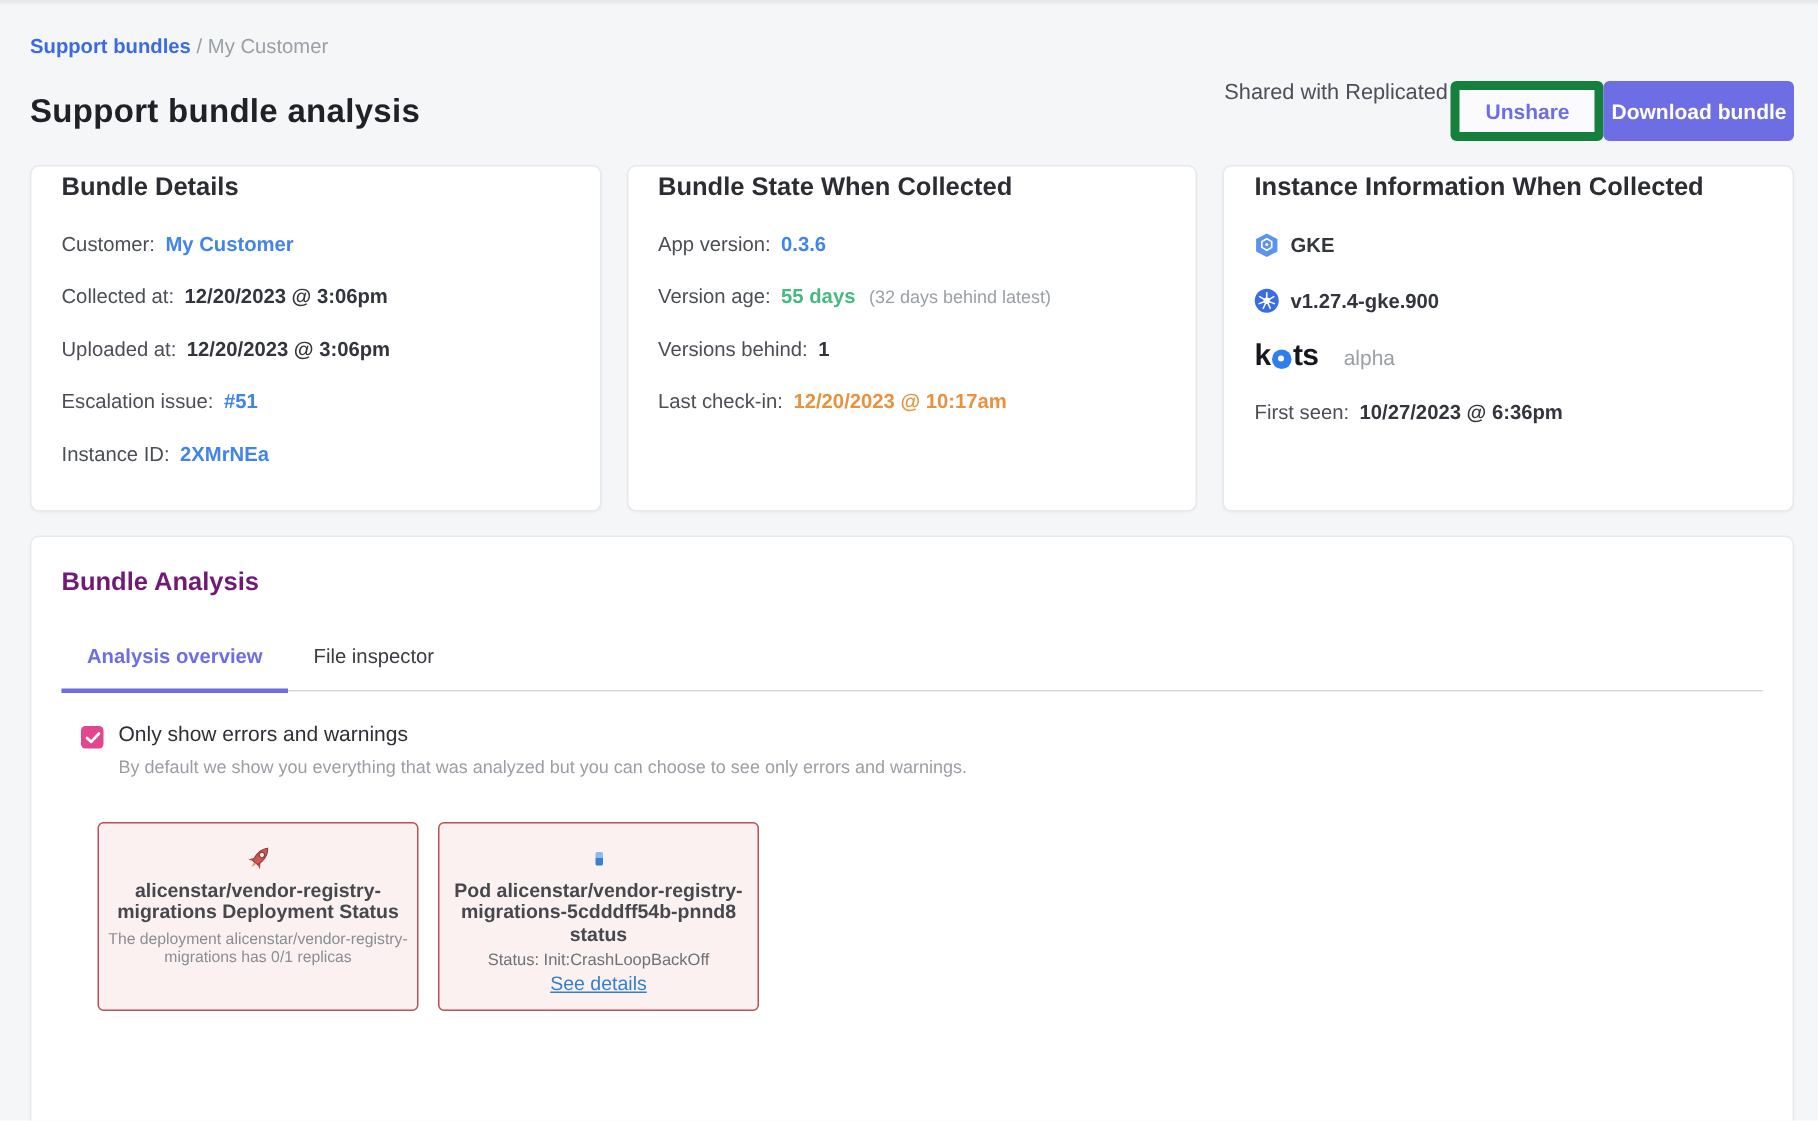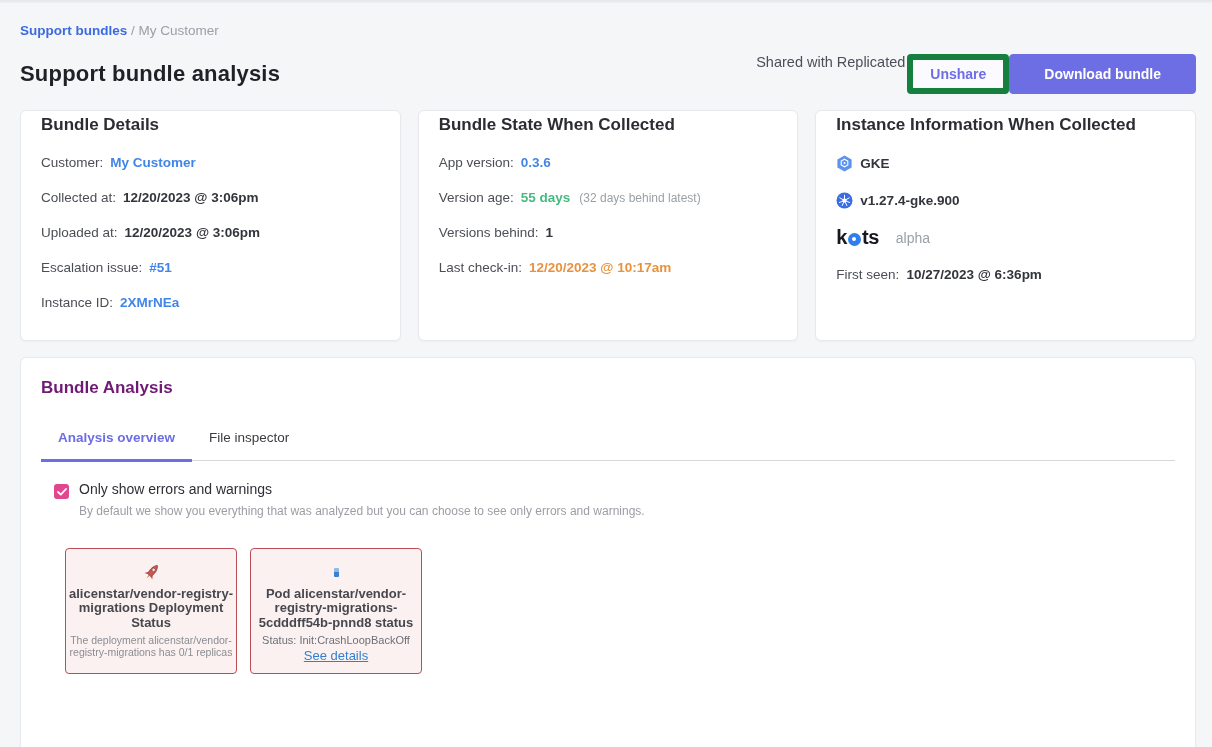--- a/index.html
+++ b/index.html
@@ -23,21 +23,21 @@
   h1.page-title { font-size: 22px; font-weight: 700; color: #1f2127; letter-spacing: .2px; }
   .header-actions { display: flex; gap: 0; }
   .shared-text { font-size: 14.5px; color: #4c4f57; margin-right: 2px; }
   .btn { font-family: inherit; font-size: 14px; font-weight: 700; border-radius: 4px; cursor: pointer; }
   .btn-outline {
     color: #6d6de4; background: #fafaff; border: 6px solid #15803d;
     padding: 6px 17px;
   }
   .btn-primary {
     color: #ffffff; background: #6d6de4; border: 1px solid #6d6de4;
-    padding: 7px 34px;
+    padding: 7px 4px;
   }
 
   
   .cards-row { display: flex; gap: 17px; margin-top: 16px; }
   .card {
     background: #fff; border: 1px solid #e7e9ed; border-radius: 6px;
     box-shadow: 0 1px 2px rgba(20,20,40,.04);
     flex: 1; height: 231px; padding: 4px 20px;
   }
   .card-title { font-size: 17px; font-weight: 700; color: #2b2d33; margin-bottom: 4px; }
@@ -71,21 +71,21 @@
   .checkbox {
     width: 15px; height: 15px; border-radius: 3px; background: #e0478f;
     display: inline-flex; align-items: center; justify-content: center;
     margin-top: 3px; cursor: pointer; flex: none;
   }
   .filter-label { font-size: 14px; color: #2e3036; }
   .filter-desc { font-size: 12px; color: #9b9ea4; margin-top: 7px; }
 
   .error-cards { display: flex; gap: 13px; margin: 30px 0 0 24px; }
   .error-card {
-    width: 172px; height: 126px; background: #fbf1f0; border: 1px solid #bc4f55;
+    width: 214px; height: 126px; background: #fbf1f0; border: 1px solid #bc4f55;
     border-radius: 4px; padding: 10px 0; text-align: center;
     display: flex; flex-direction: column; align-items: center; cursor: pointer;
   }
   .error-icon-wrap { height: 26px; display: flex; align-items: center; justify-content: center; }
   .error-title { font-size: 13px; font-weight: 700; color: #46484e; line-height: 1.1; margin-top: 2px; }
   .error-msg { font-size: 10.5px; color: #8a8d93; line-height: 1.15; margin-top: 4px; }
   .error-status { font-size: 11px; color: #6d7076; margin-top: 4px; }
   .see-details { font-size: 13px; color: #327fd0; text-decoration: underline; margin-top: 2px; cursor: pointer; }
   .pod-icon { width: 5px; height: 9px; border-radius: 1px; background: linear-gradient(#8cbbea 0 45%, #3c7ecf 45% 100%); display: inline-block; }
   .rocket { transform: rotate(40deg); }

